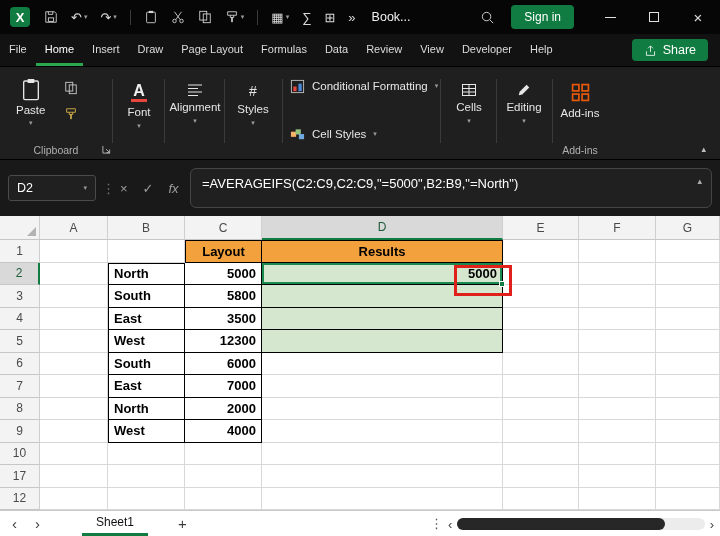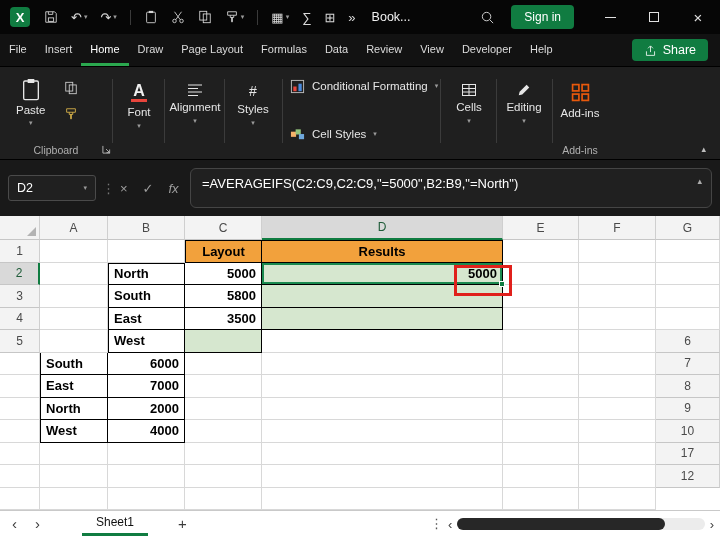--- a/index.html
+++ b/index.html
@@ -187,22 +187,22 @@
         <span class="max-glyph"></span>
       </div>
     <div class="winctl">
         <span class="close-glyph">×</span>
       </div>
   </div>
 </div>
 
 <div class="menubar">
   <div class="mtab">File</div>
+  <div class="mtab active">Home</div>
   <div class="mtab">Insert</div>
-  <div class="mtab active">Home</div>
   <div class="mtab">Draw</div>
   <div class="mtab">Page Layout</div>
   <div class="mtab">Formulas</div>
   <div class="mtab">Data</div>
   <div class="mtab">Review</div>
   <div class="mtab">View</div>
   <div class="mtab">Developer</div>
   <div class="mtab">Help</div>
   <div class="share-btn">
     <span>
@@ -412,20 +412,21 @@
   <div class="cell region bl br bb">East</div>
   <div class="cell num br bb">3500</div>
   <div class="cell green br bb"></div>
   <div class="cell"></div>
   <div class="cell"></div>
   <div class="cell"></div>
 
   <div class="rh">5</div>
   <div class="cell"></div>
   <div class="cell region bl br bb">West</div>
+  <div class="cell num br bb">12300</div>
   <div class="cell green br bb"></div>
   <div class="cell"></div>
   <div class="cell"></div>
   <div class="cell"></div>
 
   <div class="rh">6</div>
   <div class="cell"></div>
   <div class="cell region bl br bb">South</div>
   <div class="cell num br bb">6000</div>
   <div class="cell"></div>

